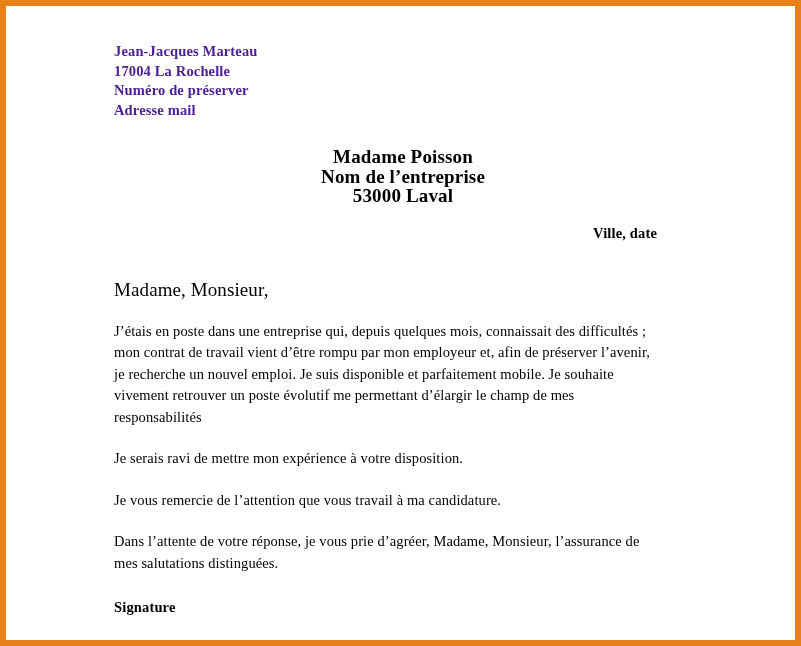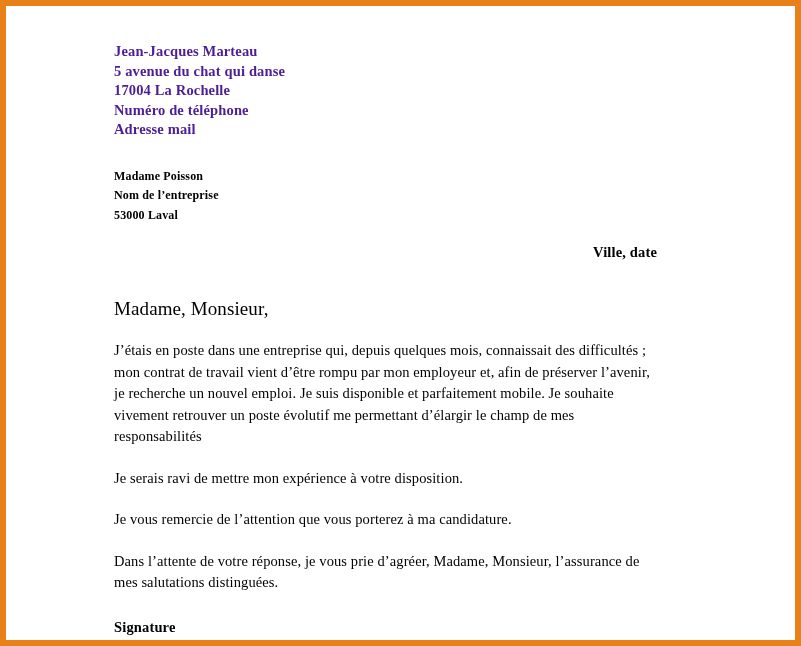--- a/index.html
+++ b/index.html
@@ -63,24 +63,24 @@
     font-weight: bold;
     font-size: 14.5px;
     line-height: 19.5px;
     color: #4c1d95;
     text-align: left;
     letter-spacing: 0.15px;
   }
   .recipient-block {
     margin-top: 27px;
     font-weight: bold;
-    font-size: 12px;
+    font-size: 19px;
     line-height: 19.5px;
     color: #000000;
-    text-align: left;
+    text-align: center;
     padding-right: 2px;
     letter-spacing: 0.15px;
   }
   .place-date {
     margin-top: 19px;
     font-weight: bold;
     font-size: 14.5px;
     color: #000000;
     text-align: right;
     padding-right: 37px;
@@ -116,38 +116,37 @@
   <div class="frame-left"></div>
   <div class="frame-right"></div>
   <div class="frame-top"></div>
   <div class="frame-bottom"></div>
 
   <div class="sheet">
     <div class="letter">
 
       <div class="sender-block">
         <div>Jean-Jacques Marteau</div>
-        <div>5 avenue du chat qui danse</div>
         <div>17004 La Rochelle</div>
-        <div>Numéro de téléphone</div>
+        <div>Numéro de préserver</div>
         <div>Adresse mail</div>
       </div>
 
       <div class="recipient-block">
         <div>Madame Poisson</div>
         <div>Nom de l’entreprise</div>
         <div>53000 Laval</div>
       </div>
 
       <div class="place-date">Ville, date</div>
 
       <div class="salutation">Madame, Monsieur,</div>
 
       <div class="body-par">J’étais en poste dans une entreprise qui, depuis quelques mois, connaissait des difficultés ; mon contrat de travail vient d’être rompu par mon employeur et, afin de préserver l’avenir, je recherche un nouvel emploi. Je suis disponible et parfaitement mobile. Je souhaite vivement retrouver un poste évolutif me permettant d’élargir le champ de mes responsabilités</div>
       <div class="body-par">Je serais ravi de mettre mon expérience à votre disposition.</div>
-      <div class="body-par">Je vous remercie de l’attention que vous porterez à ma candidature.</div>
+      <div class="body-par">Je vous remercie de l’attention que vous travail à ma candidature.</div>
       <div class="body-par">Dans l’attente de votre réponse, je vous prie d’agréer, Madame, Monsieur, l’assurance de mes salutations distinguées.</div>
 
       <div class="signature">Signature</div>
 
     </div>
   </div>
 </div>
 
 </body></html>

